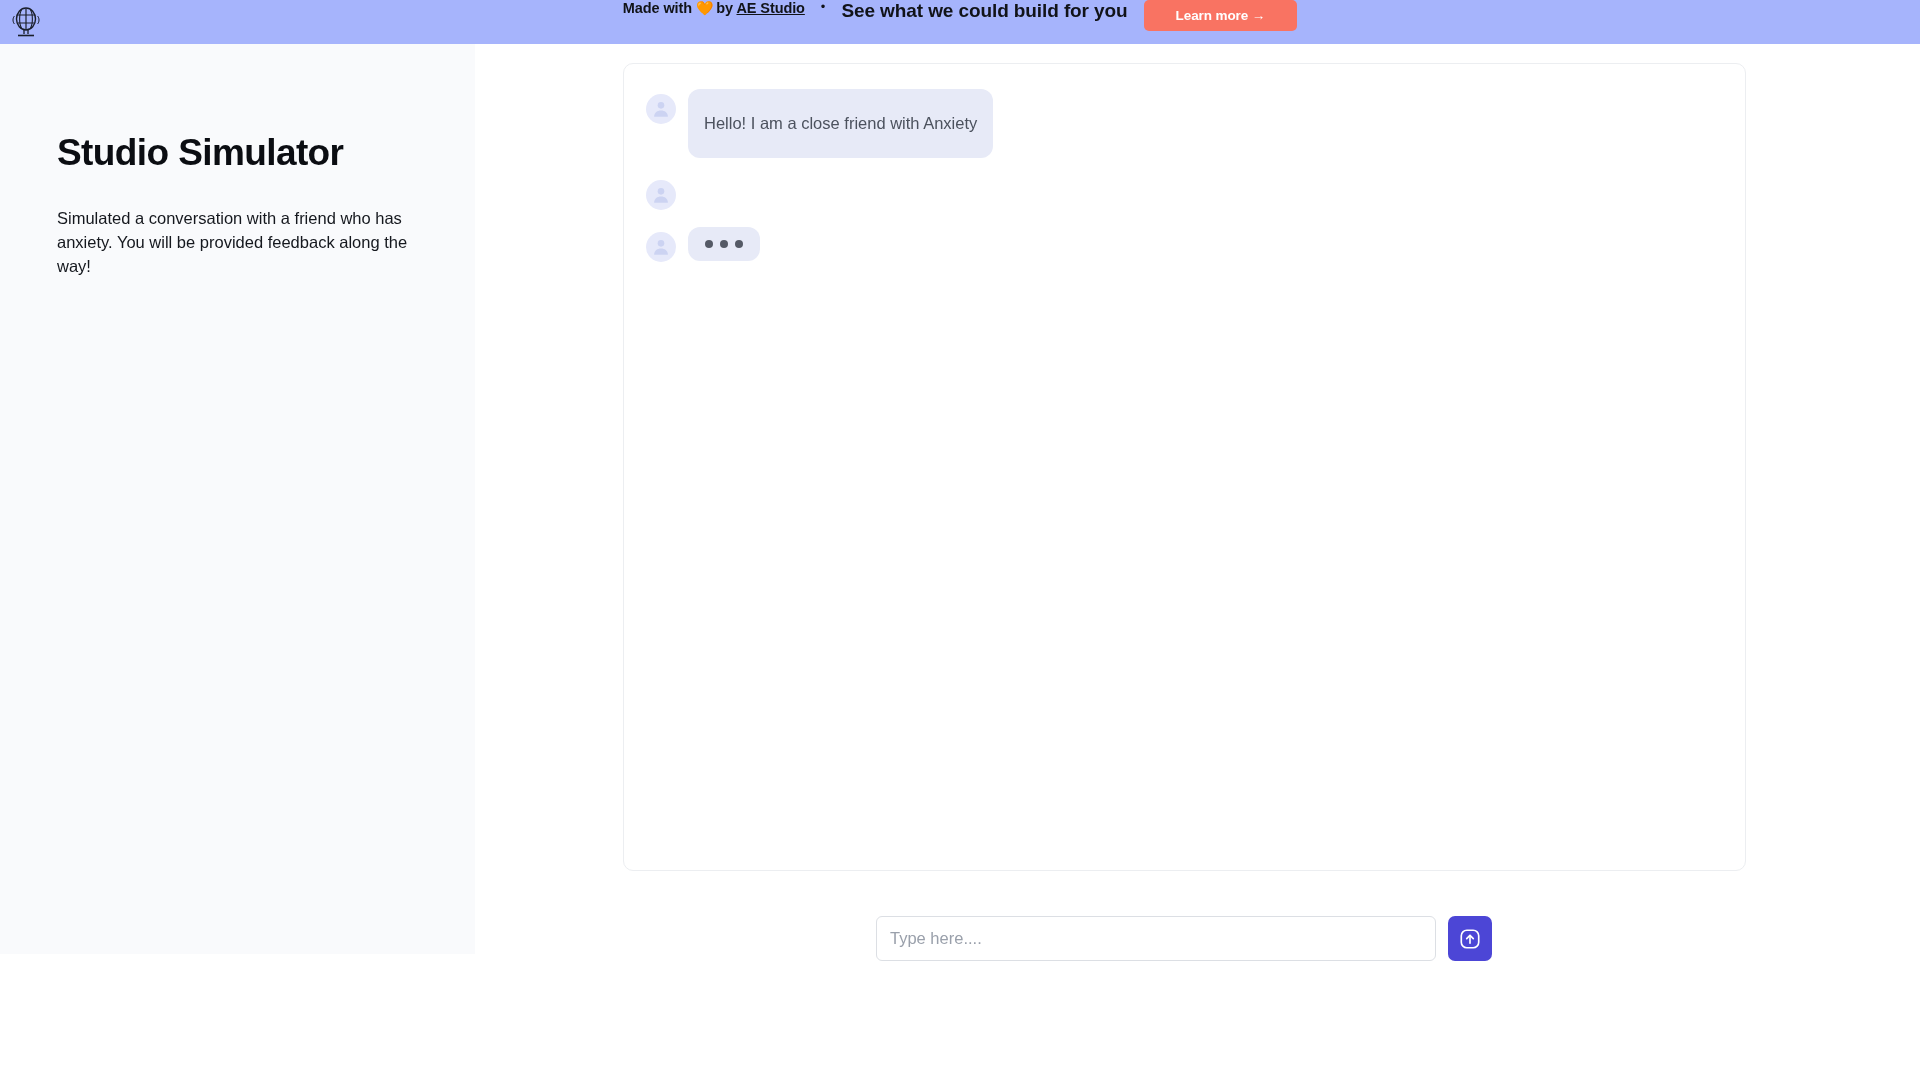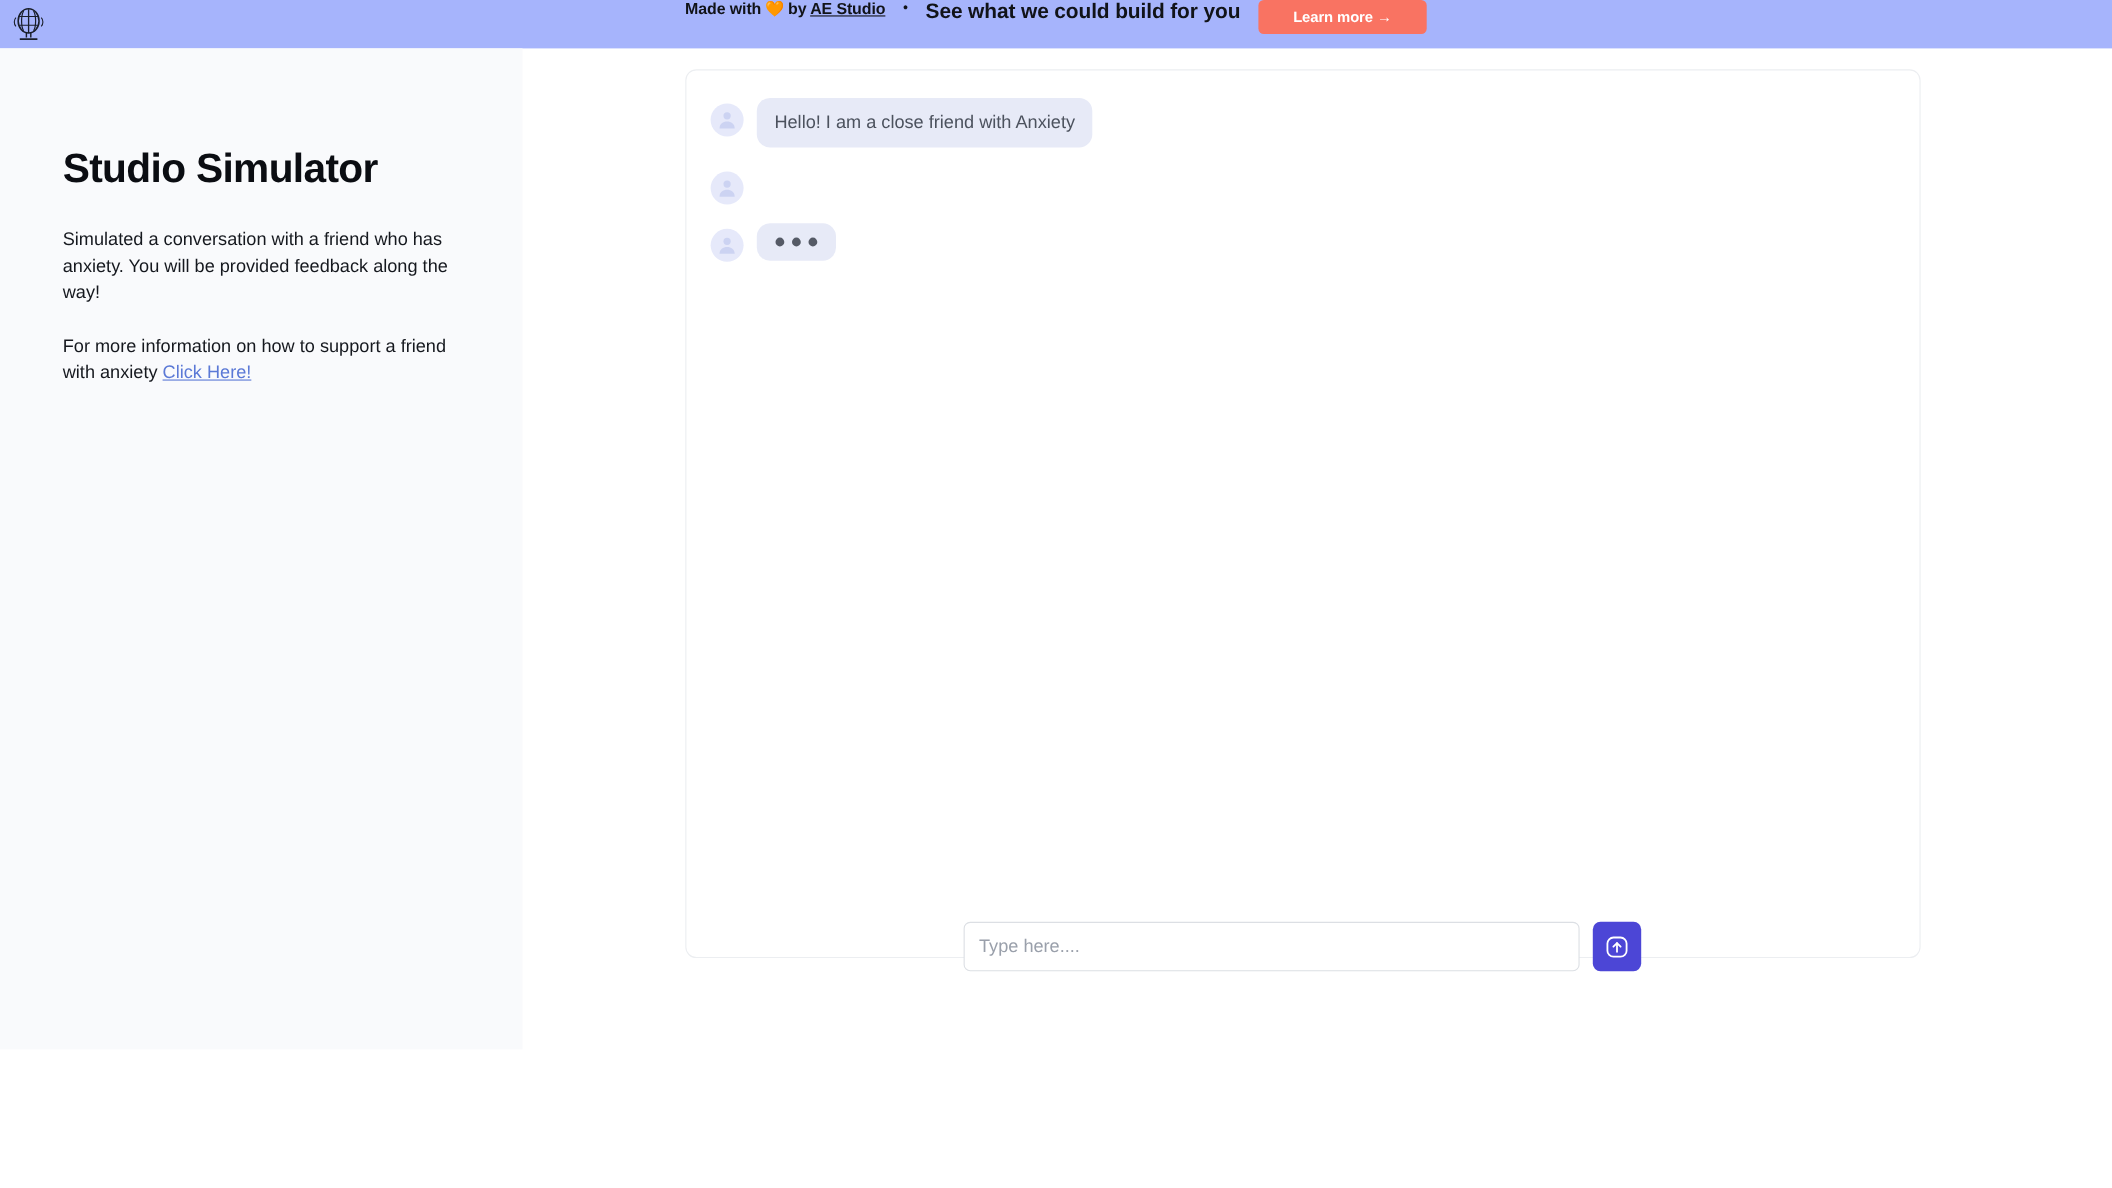--- a/index.html
+++ b/index.html
@@ -146,21 +146,21 @@
     background: #e6e9fa;
     display: flex;
     align-items: center;
     justify-content: center;
     margin-top: 5px;
     margin-right: 12px;
   }
   .bubble {
     background: #e7eaf7;
     border-radius: 12px;
-    padding: 11px 16px;
+    padding: 23px 16px;
     font-size: 16.5px;
     line-height: 23px;
     color: #4c525e;
   }
   .bubble.short { max-width: 520px; }
   .bubble.long  { max-width: 437px; }
   .bubble.typing {
     display: flex;
     align-items: center;
     gap: 7px;
@@ -169,21 +169,21 @@
   .typing-dot {
     width: 8px;
     height: 8px;
     border-radius: 50%;
     background: #555a66;
   }
 
   
   .composer {
     position: absolute;
-    top: 838px;
+    top: 916px;
     left: 876px;
     display: flex;
     align-items: flex-end;
     gap: 12px;
   }
   .chat-input {
     width: 560px;
     height: 45px;
     border: 1px solid #dcdfe4;
     border-radius: 6px;
@@ -231,21 +231,20 @@
     <span class="promo-made"><span>Made with</span><span class="heart-icon">🧡</span><span>by</span> <a class="ae-link" href="#">AE Studio</a></span>
     <span class="promo-dot">•</span>
     <span class="promo-tagline">See what we could build for you</span>
     <button class="learn-more-btn">Learn more →</button>
   </div>
 </div>
 
 <div class="sidebar">
   <h1 class="sidebar-title">Studio Simulator</h1>
   <p class="sidebar-para">Simulated a conversation with a friend who has anxiety. You will be provided feedback along the way!</p>
-  <p class="sidebar-para second"><span>For more information on how to support a friend with anxiety </span><a class="click-here-link" href="#">Click Here!</a></p>
 </div>
 
 <div class="chat-panel">
 
   <div class="msg-row">
     <div class="avatar">
       <svg width="22" height="22" viewBox="0 0 24 24" fill="#ccd3f2" aria-hidden="true">
         <circle cx="12" cy="8" r="3.6"></circle>
         <path d="M4.5 20.5 C4.5 15.8 8 13.6 12 13.6 C16 13.6 19.5 15.8 19.5 20.5 Z"></path>
       </svg>

